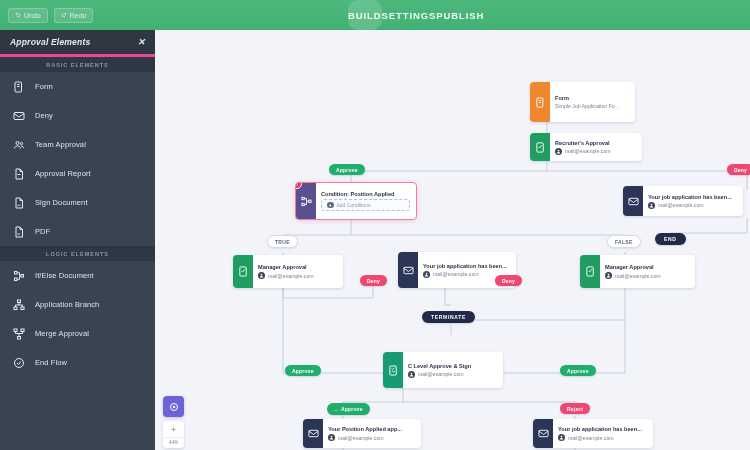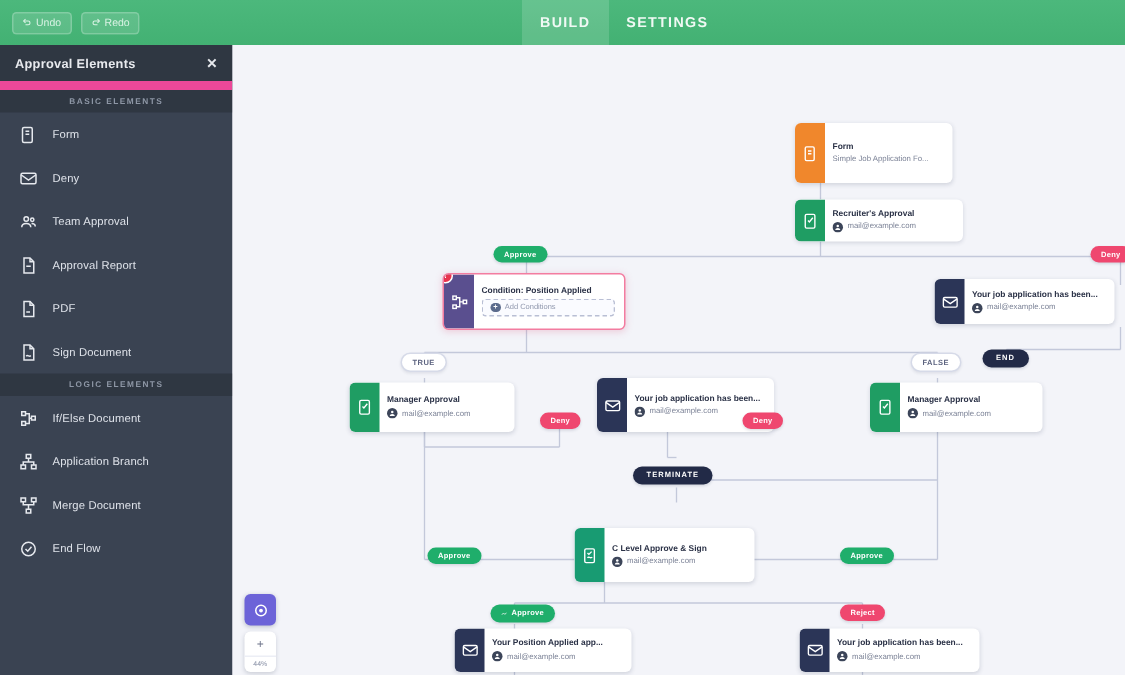--- a/index.html
+++ b/index.html
@@ -23,32 +23,33 @@
     border-radius:3px;padding:3px 6px;white-space:nowrap;
     filter:blur(0.4px);
   }
   .tb-btn svg{display:block;}
   #topbar-tabs{
     position:absolute;left:348px;top:0;height:30px;display:flex;align-items:stretch;
   }
   .top-tab{
     display:flex;align-items:center;justify-content:center;
     font-size:9.5px;letter-spacing:0.9px;color:#ffffff;
-    padding:0 12px;white-space:nowrap;font-weight:600;
+    padding:0 0;white-space:nowrap;font-weight:600;
     opacity:0.92;
+    border-radius:10px;
   }
   .top-tab.active{background:rgba(255,255,255,0.16);}
   
   #sidebar{
     position:absolute;left:0;top:30px;width:155px;height:420px;
     background:#3a4352;box-sizing:border-box;overflow:hidden;
   }
   #sb-header{
     height:24px;display:flex;align-items:center;justify-content:space-between;
-    padding:0 10px;background:#2f3742;border-bottom:6px solid #ec4899;
+    padding:0 10px;background:#2f3742;border-bottom:3px solid #ec4899;font-style:italic;
   }
   #sb-title{font-size:8.5px;color:#e8eaee;font-weight:600;letter-spacing:0.2px;}
   #sb-close{font-size:9px;color:#e8eaee;font-weight:700;cursor:pointer;}
   .sb-section{
     height:15px;display:flex;align-items:center;justify-content:center;
     background:#2f3742;font-size:5.5px;color:#8e97a6;letter-spacing:1px;font-weight:600;
   }
   .sb-item{
     height:29px;display:flex;align-items:center;gap:10px;padding-left:12px;
     box-sizing:border-box;cursor:pointer;
@@ -164,20 +165,21 @@
       <svg width="6" height="6" viewBox="0 0 24 24" fill="none" stroke="#d9f2e4" stroke-width="3">
         <path d="M20 8H9a5 5 0 0 0 0 10h7"></path>
           <polyline points="16,3 21,8 16,13"></polyline>
       </svg>
       <span>Redo</span>
     </div>
   </div>
   <div id="topbar-tabs">
     <div class="top-tab active">BUILD</div>
     <div class="top-tab">SETTINGS</div>
+    <div class="top-tab">PUBLISH</div>
   </div>
 </div>
 
 <div id="sidebar">
   <div id="sb-header">
     <span id="sb-title">Approval Elements</span>
     <span id="sb-close">✕</span>
   </div>
 
   <div class="sb-section">BASIC ELEMENTS</div>
@@ -226,35 +228,35 @@
       </svg>
     </span>
     <span class="sb-lbl">Approval Report</span>
   </div>
 
   <div class="sb-item">
     <span class="sb-ico">
       <svg width="12" height="12" viewBox="0 0 24 24" fill="none" stroke="currentColor" stroke-width="2">
         <path d="M6 2h8l5 5v15H6z"></path>
           <polyline points="14,2 14,7 19,7"></polyline>
-          <line x1="9" y1="16" x2="14" y2="16"></line>
-      </svg>
-    </span>
-    <span class="sb-lbl">PDF</span>
+          <path d="M9 17c2-3 4 2 6-1"></path>
+      </svg>
+    </span>
+    <span class="sb-lbl">Sign Document</span>
   </div>
 
   <div class="sb-item">
     <span class="sb-ico">
       <svg width="12" height="12" viewBox="0 0 24 24" fill="none" stroke="currentColor" stroke-width="2">
         <path d="M6 2h8l5 5v15H6z"></path>
           <polyline points="14,2 14,7 19,7"></polyline>
-          <path d="M9 17c2-3 4 2 6-1"></path>
-      </svg>
-    </span>
-    <span class="sb-lbl">Sign Document</span>
+          <line x1="9" y1="16" x2="14" y2="16"></line>
+      </svg>
+    </span>
+    <span class="sb-lbl">PDF</span>
   </div>
 
   <div class="sb-section">LOGIC ELEMENTS</div>
 
   <div class="sb-item">
     <span class="sb-ico">
       <svg width="12" height="12" viewBox="0 0 24 24" fill="none" stroke="currentColor" stroke-width="2">
         <rect x="3" y="3" width="5" height="5"></rect>
           <rect x="3" y="16" width="5" height="5"></rect>
           <rect x="16" y="9" width="5" height="5"></rect>
@@ -279,21 +281,21 @@
 
   <div class="sb-item">
     <span class="sb-ico">
       <svg width="12" height="12" viewBox="0 0 24 24" fill="none" stroke="currentColor" stroke-width="2">
         <rect x="2" y="2" width="6" height="5"></rect>
           <rect x="16" y="2" width="6" height="5"></rect>
           <rect x="9" y="17" width="6" height="5"></rect>
         <path d="M5 7v4h14V7M12 11v6"></path>
       </svg>
     </span>
-    <span class="sb-lbl">Merge Document</span>
+    <span class="sb-lbl">Merge Approval</span>
   </div>
 
   <div class="sb-item">
     <span class="sb-ico">
       <svg width="12" height="12" viewBox="0 0 24 24" fill="none" stroke="currentColor" stroke-width="2">
         <circle cx="12" cy="12" r="9"></circle>
           <polyline points="8,12 11,15 16,9"></polyline>
       </svg>
     </span>
     <span class="sb-lbl">End Flow</span>

